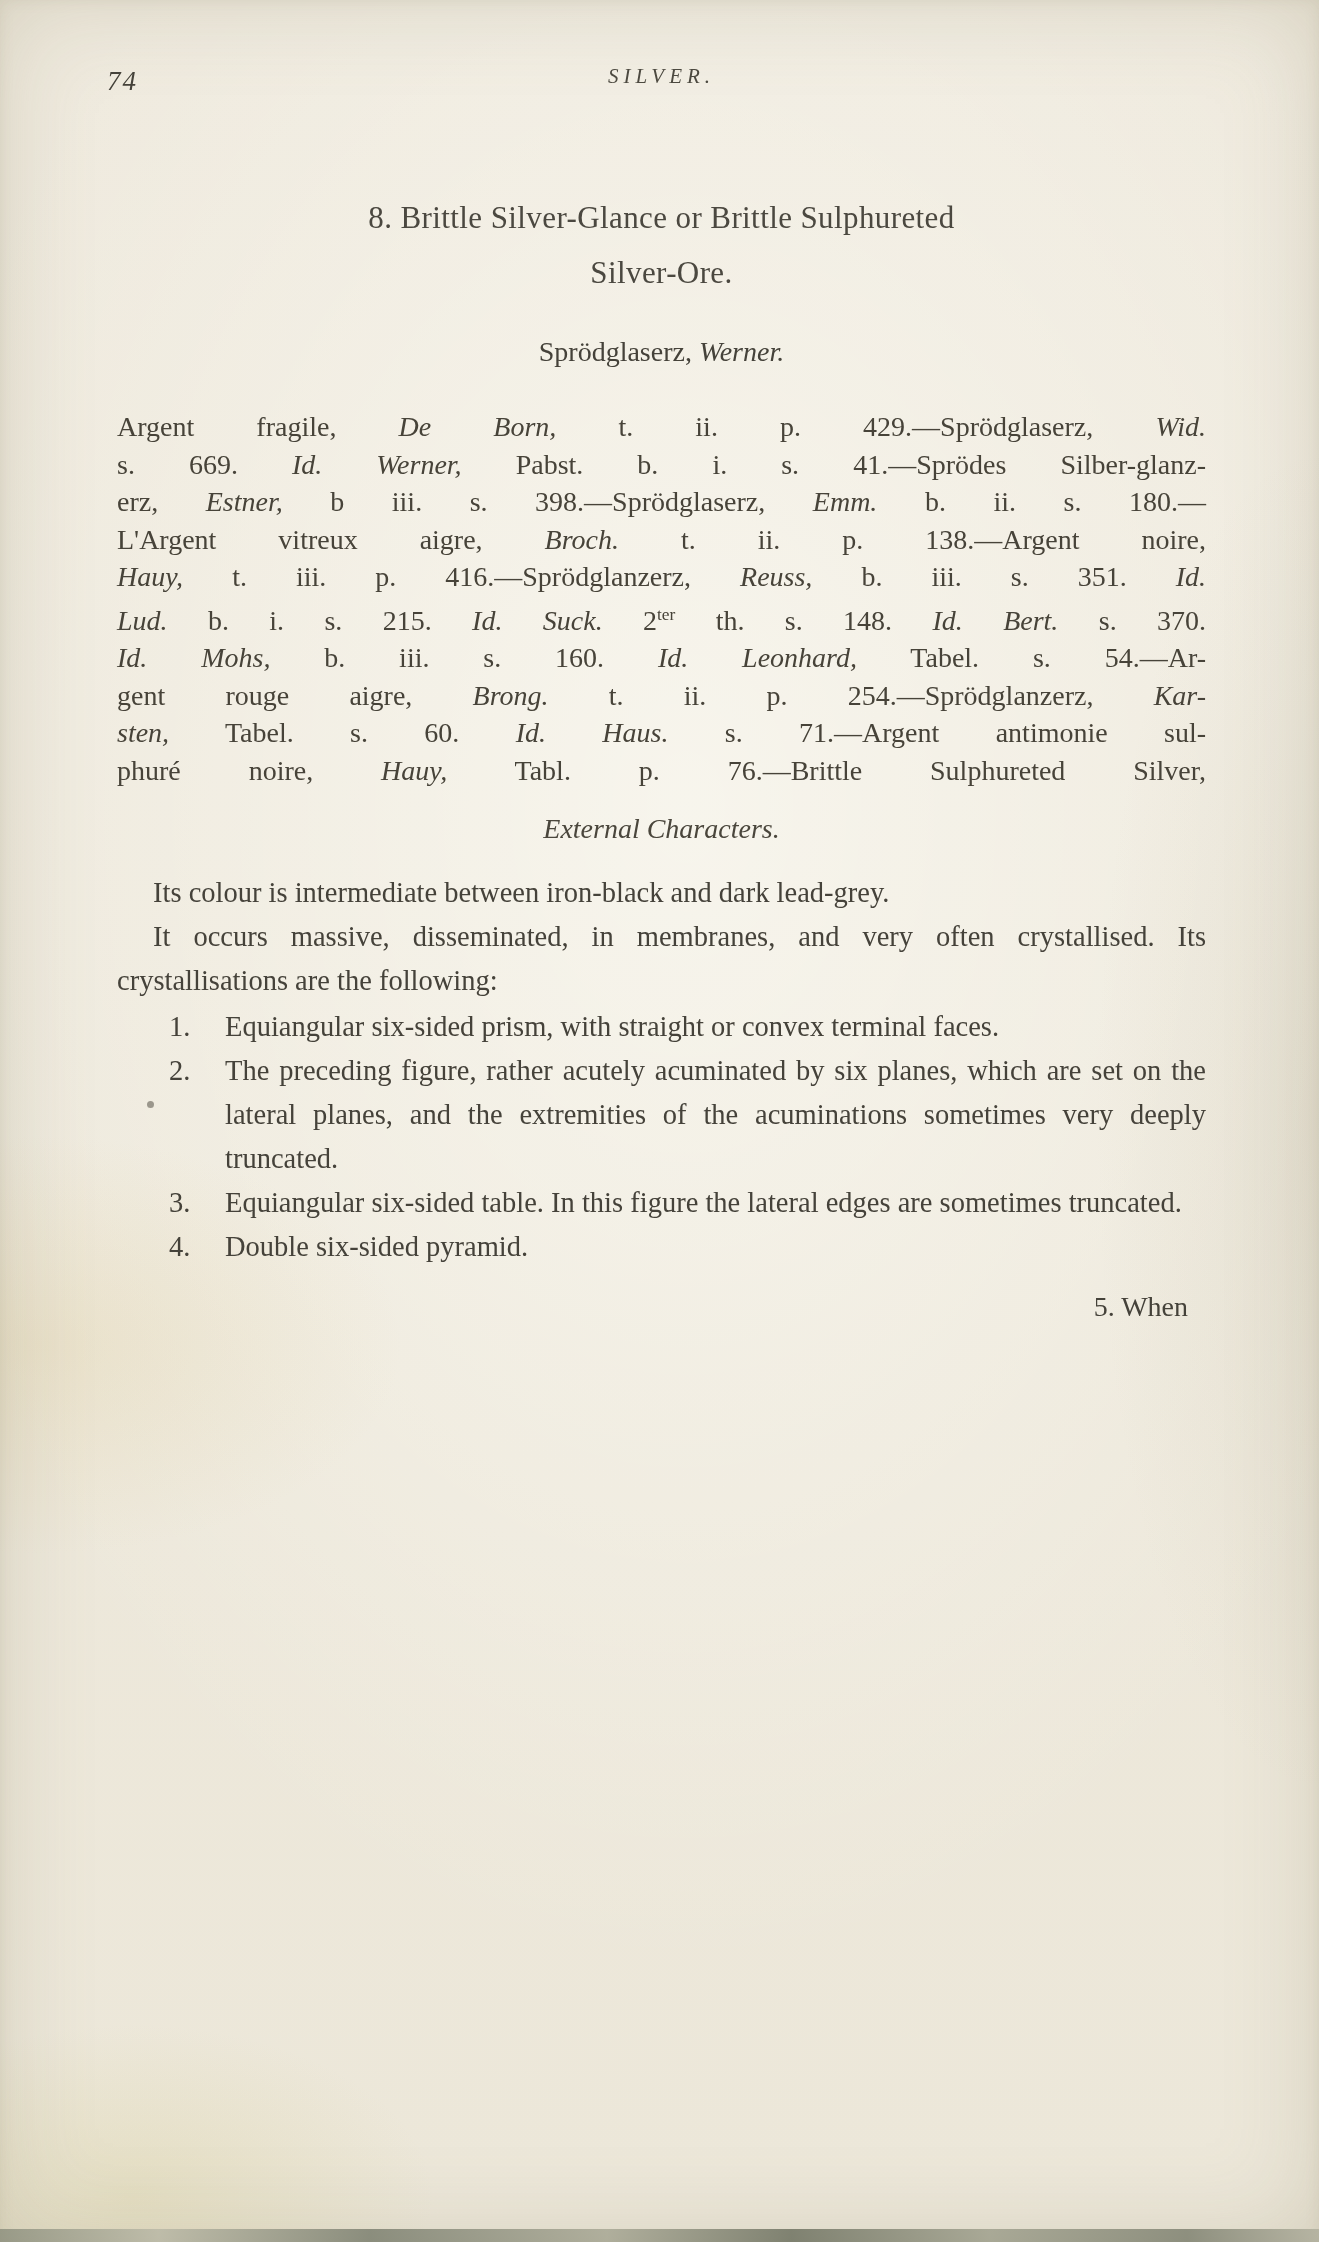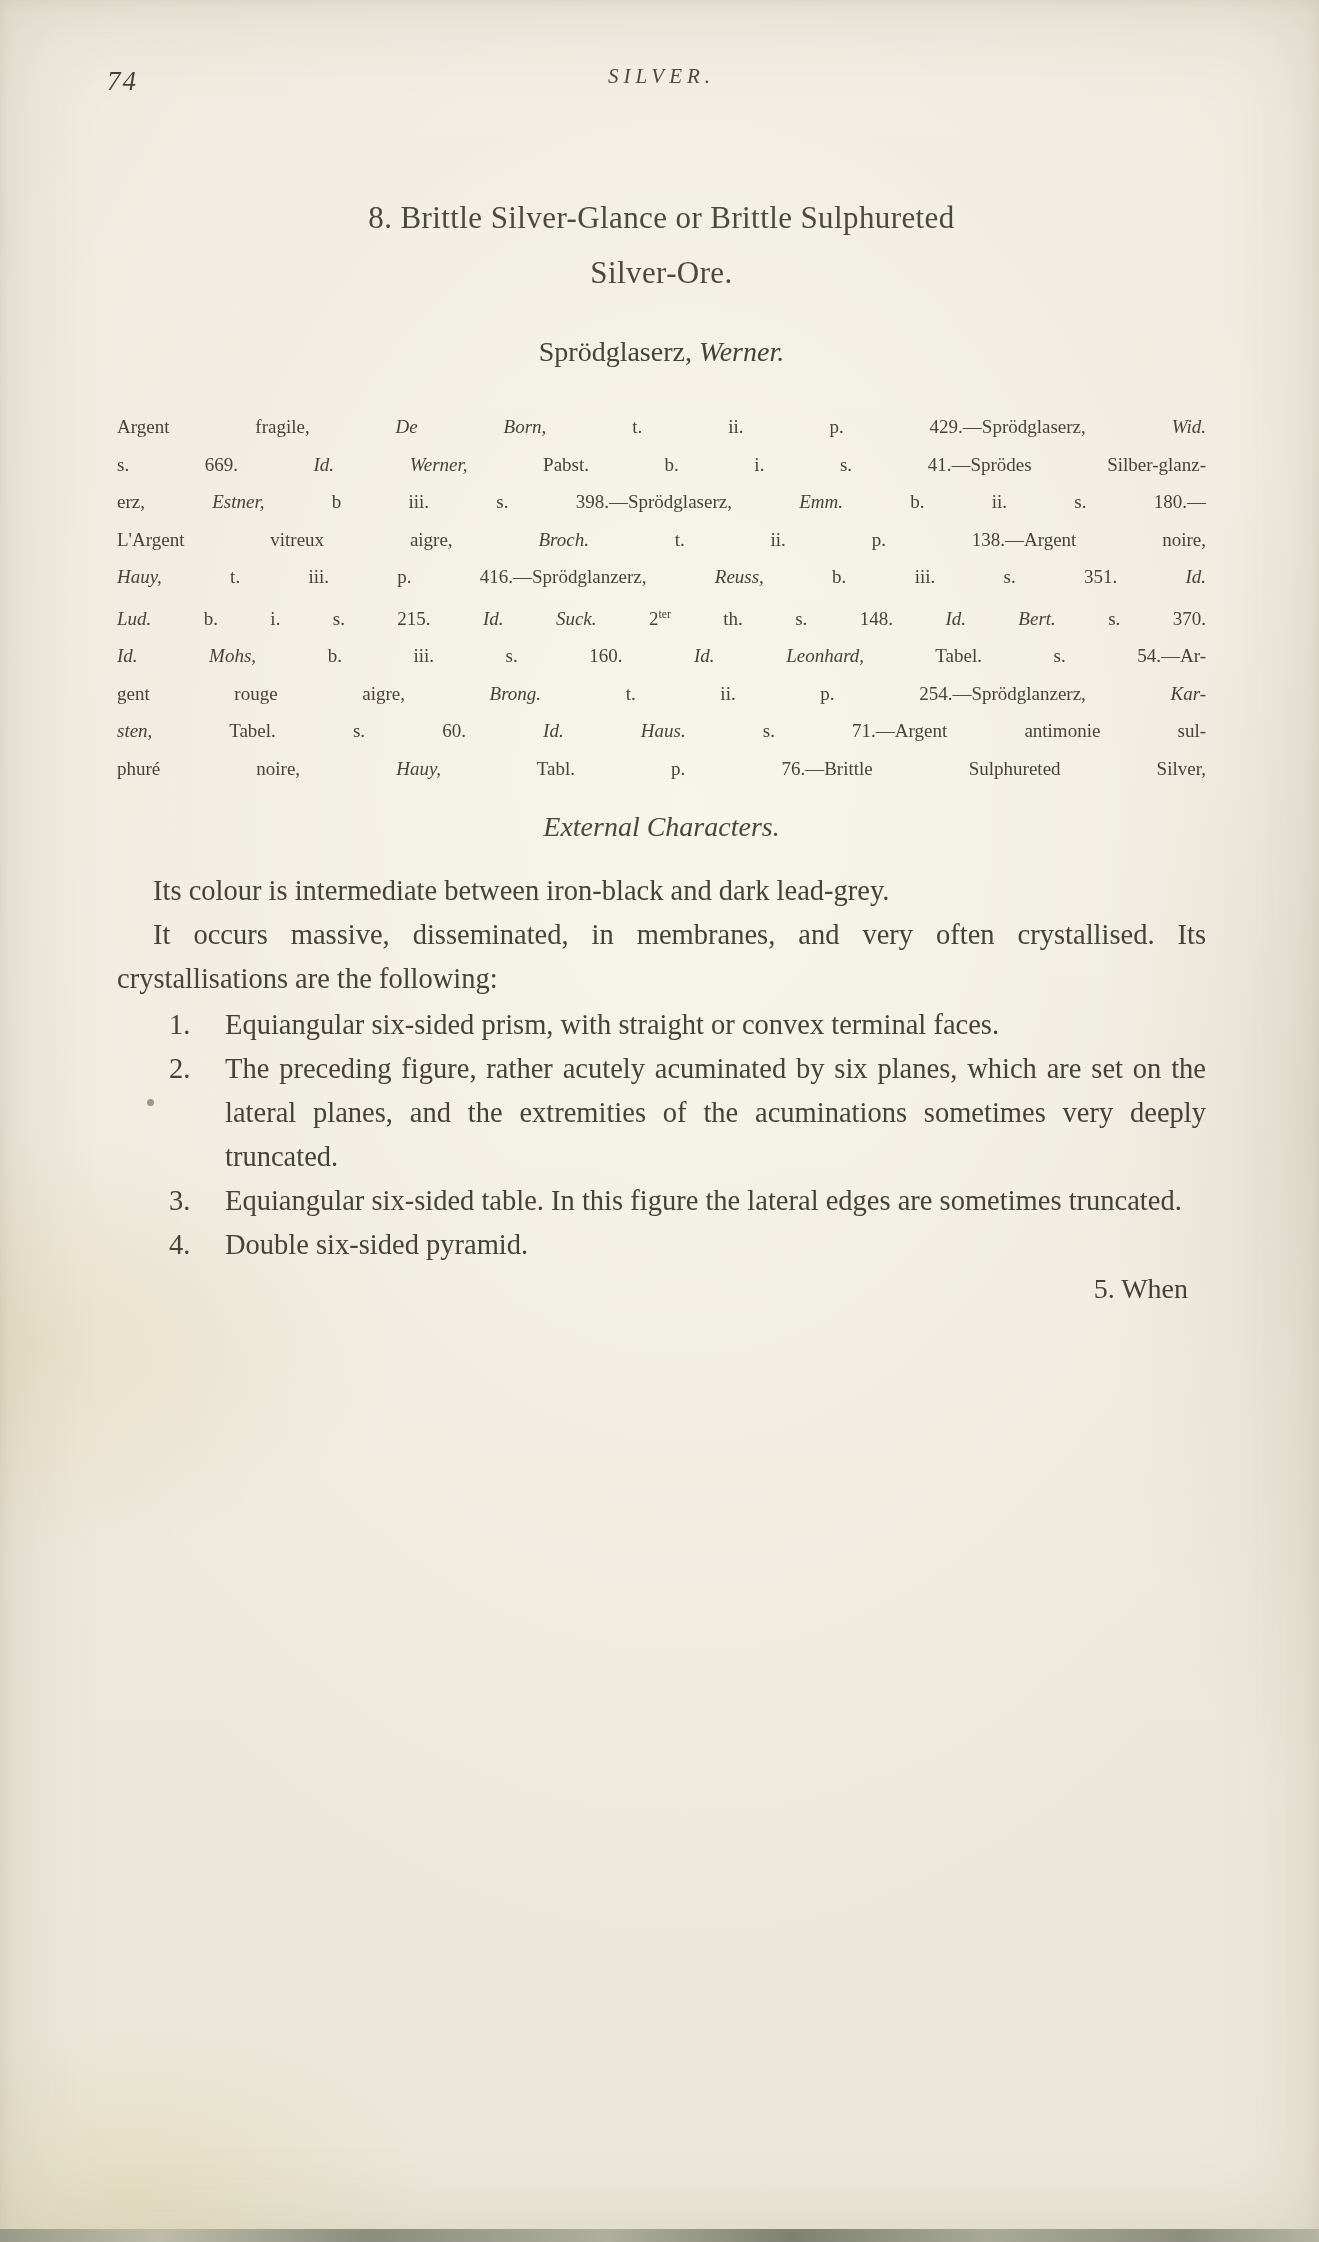--- a/index.html
+++ b/index.html
@@ -33,42 +33,42 @@
     font-weight: normal;
     text-align: center;
     font-size: 31px;
     line-height: 55px;
     letter-spacing: 0.4px;
     color: #4b4840;
   }
 
   .subheading { margin-top: 36px; text-align: center; font-size: 28px; }
 
-  .citations { margin-top: 40px; font-size: 19px; line-height: 37.5px; color: #474339; }
+  .citations { margin-top: 40px; font-size: 28px; line-height: 37.5px; color: #474339; }
   .cite-line { text-align: justify; text-align-last: justify; }
   .cite-line.last { text-align-last: left; }
   sup { font-size: 0.62em; }
 
   .section-title { margin-top: 24px; text-align: center; font-style: italic; font-size: 28px; color: #4a463c; }
 
   .body-copy { margin-top: 26px; font-size: 28.5px; line-height: 44px; }
   .para { margin: 0; text-indent: 36px; text-align: justify; }
 
   .list { margin-top: 2px; }
   .list-item { position: relative; padding-left: 108px; }
   .list-num { position: absolute; left: 52px; top: 0; }
   .list-txt { text-align: justify; }
 
   .ink-speck {
     position: absolute; left: 30px; top: 52px;
     width: 7px; height: 7px; border-radius: 50%;
     background: rgba(70, 65, 55, 0.5);
   }
 
-  .catchword { margin-top: 0; padding-right: 18px; text-align: right; font-size: 28px; }
+  .catchword { margin-top: 16px; padding-right: 18px; text-align: right; font-size: 28px; }
 
   .scan-edge-bottom {
     position: absolute; left: 0; right: 0; bottom: 0; height: 13px;
     background: linear-gradient(90deg,
       #8d907e 0%, #b9b8a6 12%, #7c8070 28%, #a7a794 46%,
       #6e7261 60%, #9fa08d 75%, #7f8271 90%, #b0af9d 100%);
     opacity: 0.85;
   }
 </style>
 </head>

